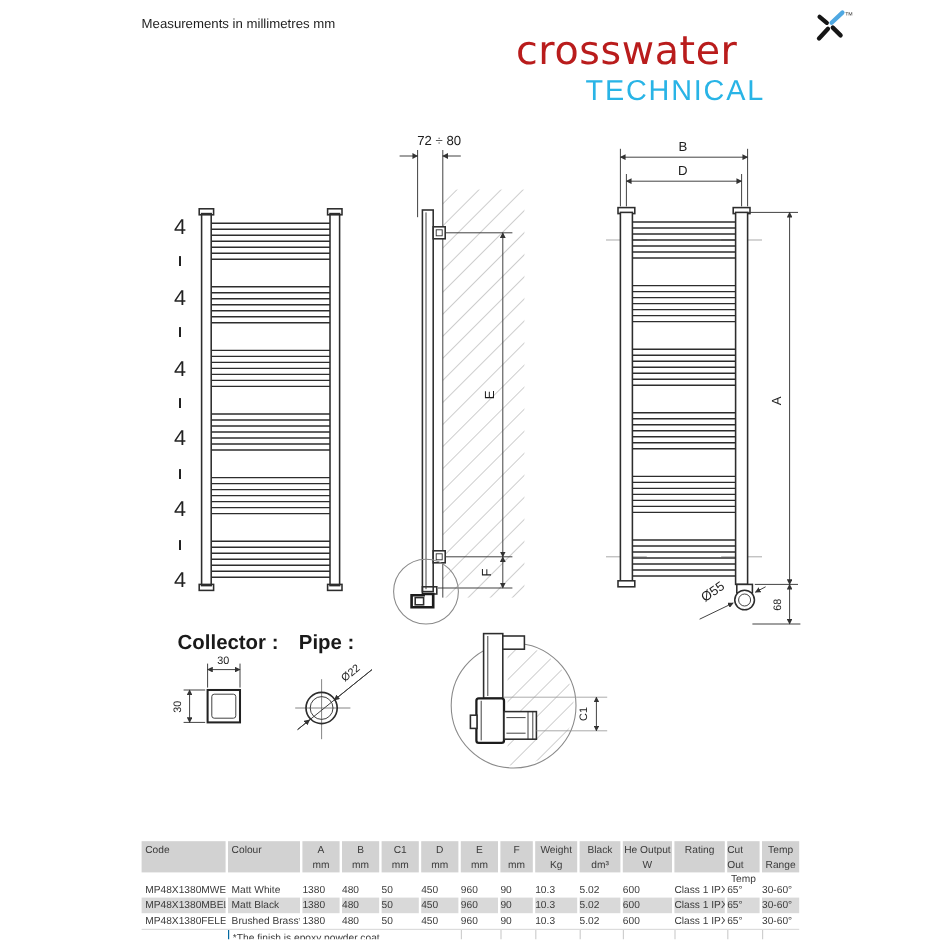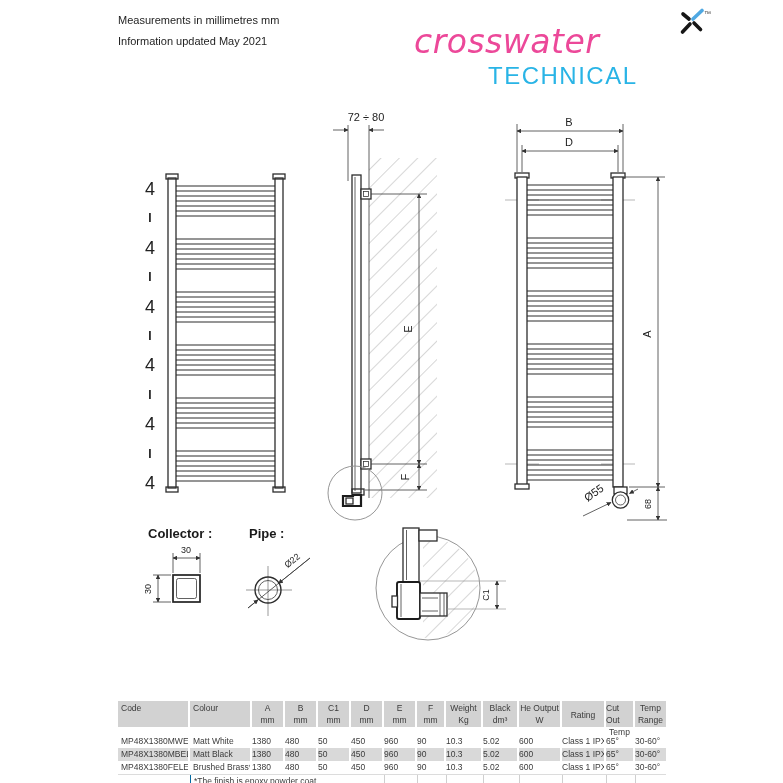--- a/index.html
+++ b/index.html
@@ -1,22 +1,22 @@
 <!DOCTYPE html>
 <html><head>
 <meta charset="utf-8">
 <style>
   html,body{margin:0;padding:0;background:#ffffff;}
   .page{position:relative;width:783px;height:783px;background:#fff;overflow:hidden;
         font-family:"Liberation Sans",sans-serif;color:#1f1f1f;}
 
   
   .meta{position:absolute;left:118px;top:10px;font-size:11px;line-height:21px;color:#1e1e1e;}
-  .logo-text{position:absolute;left:414px;top:22px;font-size:33px;letter-spacing:.5px;
-             color:#ec4899;font-family:"DejaVu Sans",sans-serif;font-style:italic;}
+  .logo-text{position:absolute;left:430px;top:22px;font-size:33px;letter-spacing:.5px;
+             color:#b91c1c;font-family:"DejaVu Sans",sans-serif;}
   .logo-x{position:absolute;left:678px;top:8px;}
   .logo-tm{position:absolute;left:704px;top:10px;font-size:7px;color:#444;}
   .subtitle{position:absolute;left:488px;top:62px;font-size:24px;letter-spacing:1.5px;color:#29b4e6;}
 
   
   .bar-labels{position:absolute;left:140px;top:180px;width:20px;height:312px;
               display:flex;flex-direction:column;justify-content:space-between;align-items:center;color:#222;}
   .bar-label{font-size:18px;line-height:1;}
   .bar-label:nth-child(even){font-size:12px;font-weight:bold;}
 
@@ -26,30 +26,30 @@
   svg .geo2{stroke:#1c1c1c;stroke-width:2.2;fill:none;}
   svg .geow{stroke:#2d2d2d;stroke-width:1.3;fill:#fff;}
   svg .thin{stroke:#2d2d2d;stroke-width:.75;fill:none;}
   svg .dim{stroke:#3a3a3a;stroke-width:.8;fill:none;}
   svg .cl{stroke:#9a9a9a;stroke-width:.7;fill:none;}
   svg .circ{stroke:#8a8a8a;stroke-width:.9;fill:none;}
   svg text{font-family:"Liberation Sans",sans-serif;fill:#1d1d1d;}
   svg .dimtxt{font-size:11px;}
   svg .dimtxt-s{font-size:9px;}
   g[data-bars] line{stroke:#2d2d2d;stroke-width:1.2;}
-  .sec-label{position:absolute;font-size:13px;font-weight:bold;color:#1a1a1a;}
+  .sec-label{position:absolute;font-size:17px;font-weight:bold;color:#1a1a1a;}
 
   
   .spec-table{position:absolute;left:118px;top:701px;width:548px;font-size:8.5px;color:#3b3b3b;}
   .grid{display:grid;grid-template-columns:70px 60px 31px 31px 31px 31px 31px 27px 35px 34px 41px 42px 27px 31px;column-gap:2px;}
   .th{background:#d2d2d2;height:26px;display:flex;flex-direction:column;justify-content:flex-start;
       align-items:center;box-sizing:border-box;padding-top:1px;}
   .th div{line-height:12px;}
   .th.left-h{align-items:flex-start;padding-left:3px;}
-  .th.th-center{justify-content:center;}
+  .th.th-center{}
   .spacer{height:8px;}
   .tr{margin:0;}
   .td{height:13px;line-height:13px;text-align:left;white-space:nowrap;overflow:hidden;}
   .tr.shaded .td{background:#d9d9d9;}
   .td.left{text-align:left;padding-left:3px;box-sizing:border-box;}
   .footrow{border-top:1px solid #dcdcdc;border-bottom:1px solid #b8b8b8;height:12px;line-height:12px;}
   .footnote{grid-column:2/7;text-align:left;padding-left:3px;border-left:1px solid #0369a1;box-sizing:border-box;white-space:nowrap;}
   .fsep{border-left:1px solid #cfcfcf;}
 </style>
 </head>
@@ -66,21 +66,20 @@
         <line x1="0" y1="0" x2="0" y2="13" stroke="#9a9a9a" stroke-width="0.8"></line>
       </pattern>
       <clipPath id="dclip">
           <circle cx="55" cy="64" r="50"></circle>
         </clipPath>
     </defs>
   </svg>
 
   <div class="meta">
     <div>Measurements in millimetres mm</div>
-    <div>Information updated May 2021</div>
   </div>
 
   <div class="logo-text">crosswater</div>
   <svg class="logo-x" width="28" height="28" viewBox="0 0 28 28">
     <line x1="5" y1="6" x2="11" y2="11" stroke="#161616" stroke-width="3.6" stroke-linecap="round"></line>
     <line x1="24" y1="2.5" x2="15" y2="11" stroke="#4fa8e2" stroke-width="3.6" stroke-linecap="round"></line>
     <line x1="4.5" y1="24" x2="12" y2="16" stroke="#161616" stroke-width="3.6" stroke-linecap="round"></line>
     <line x1="16" y1="15" x2="22.5" y2="21.5" stroke="#161616" stroke-width="3.6" stroke-linecap="round"></line>
   </svg>
   <div class="logo-tm">™</div>

